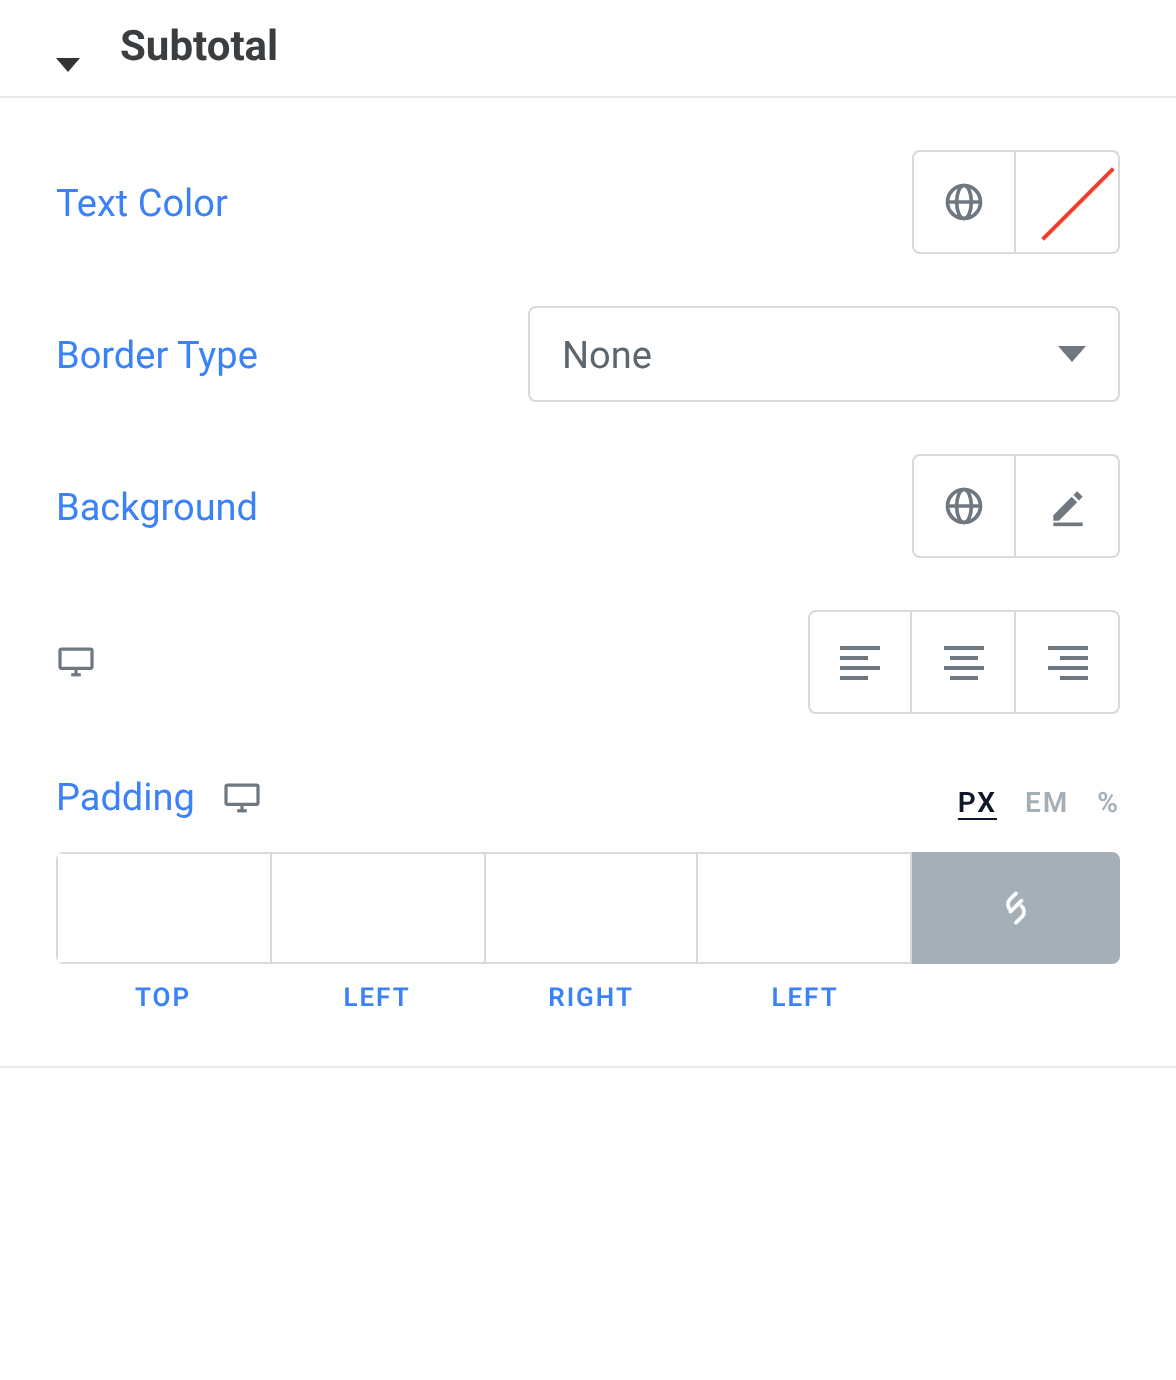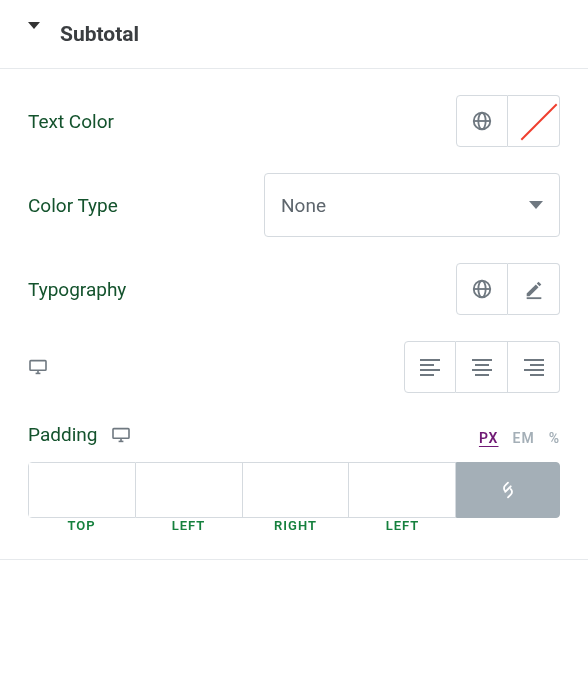--- a/index.html
+++ b/index.html
@@ -5,22 +5,22 @@
   * { box-sizing: border-box; margin: 0; padding: 0; }
   body {
     font-family: -apple-system, BlinkMacSystemFont, "Segoe UI", Roboto, sans-serif;
     width: 588px;
     height: 690px;
     background: #ffffff;
     color: #495157;
   }
   .section-header {
     display: flex;
-    align-items: flex-start;
-    padding: 22px 28px;
+    align-items: flex-end;
+    padding: 12px 28px;
     border-bottom: 1px solid #e6e9ec;
   }
   .section-caret {
     width: 0; height: 0;
     border-left: 6px solid transparent;
     border-right: 6px solid transparent;
     border-top: 7px solid #333;
     margin-right: 20px;
   }
   .section-title {
@@ -33,21 +33,21 @@
   }
   .row {
     display: flex;
     align-items: center;
     justify-content: space-between;
     padding: 26px 0 0 0;
     min-height: 56px;
   }
   .row-label {
     font-size: 19px;
-    color: #14532d;
+    color: #3b82f6;
     display: flex;
     align-items: center;
     gap: 14px;
   }
   .btn-group {
     display: flex;
   }
   .btn {
     width: 52px;
     height: 52px;
@@ -70,21 +70,21 @@
     content: "";
     position: absolute;
     left: -2px; top: 50%;
     width: 50px; height: 2px;
     background: #ef3e2e;
     transform: rotate(-45deg);
     transform-origin: center;
   }
   .select {
     width: 296px;
-    height: 64px;
+    height: 48px;
     border: 1px solid #d5dadf;
     border-radius: 4px;
     display: flex;
     align-items: center;
     justify-content: space-between;
     padding: 0 16px;
     font-size: 19px;
     color: #5e666d;
     cursor: pointer;
     background: #fff;
@@ -102,21 +102,21 @@
   .al-w20 { width:20px; }
   .al-w14 { width:14px; }
   .al-left   { align-items:flex-start; }
   .al-center { align-items:center; }
   .al-right  { align-items:flex-end; }
 
   .units {
     display:flex; gap:14px; font-size:14px; letter-spacing:1px;
     color:#a4afb7; font-weight:600;
   }
-  .unit-active { color:#701a75; text-decoration: underline; text-underline-offset: 3px; }
+  .unit-active { color:#0f172a; text-decoration: underline; text-underline-offset: 3px; }
 
   .padding-row {
     padding-top: 30px;
     display:flex; justify-content:space-between; align-items:flex-end;
   }
 
   .dim-box {
     display:flex;
     margin-top: 16px;
   }
@@ -134,22 +134,22 @@
   }
   .dim-link {
     width: 104px; height:56px;
     background:#a4afb7;
     display:flex;align-items:center;justify-content:center;
     border:1px solid #a4afb7;
     border-radius: 0 4px 4px 0;
   }
   .dim-box .dim-cell:first-child { border-radius: 4px 0 0 4px; }
   .dim-labels {
-    display:flex; margin-top:0;
-    font-size:13px; letter-spacing:1px; color:#15803d; font-weight:600;align-items:center;
+    display:flex; margin-top:10px;
+    font-size:13px; letter-spacing:1px; color:#3b82f6; font-weight:600;align-items:center;
   }
   .dim-labels span { flex:1; text-align:center; }
   .dim-labels .spacer { width:104px; flex:none; }
 
   .footer-line {
     margin-top: 26px;
     border-top: 1px solid #e6e9ec;
   }
 
   svg { display:block; }
@@ -178,29 +178,29 @@
         </svg>
       </div>
       <div class="btn">
         <div class="swatch-none"></div>
       </div>
     </div>
   </div>
 
 
   <div class="row">
-    <div class="row-label">Color Type</div>
+    <div class="row-label">Border Type</div>
     <div class="select">
       <span>None</span>
       <div class="select-caret"></div>
     </div>
   </div>
 
   <div class="row">
-    <div class="row-label">Typography</div>
+    <div class="row-label">Background</div>
     <div class="btn-group">
       <div class="btn">
         <svg width="22" height="22" viewBox="0 0 24 24">
           <circle cx="12" cy="12" r="9" class="ico-stroke"></circle>
           <ellipse cx="12" cy="12" rx="4" ry="9" class="ico-stroke"></ellipse>
           <line x1="3" y1="12" x2="21" y2="12" class="ico-stroke"></line>
         </svg>
       </div>
       <div class="btn">
         <svg width="22" height="22" viewBox="0 0 24 24">

